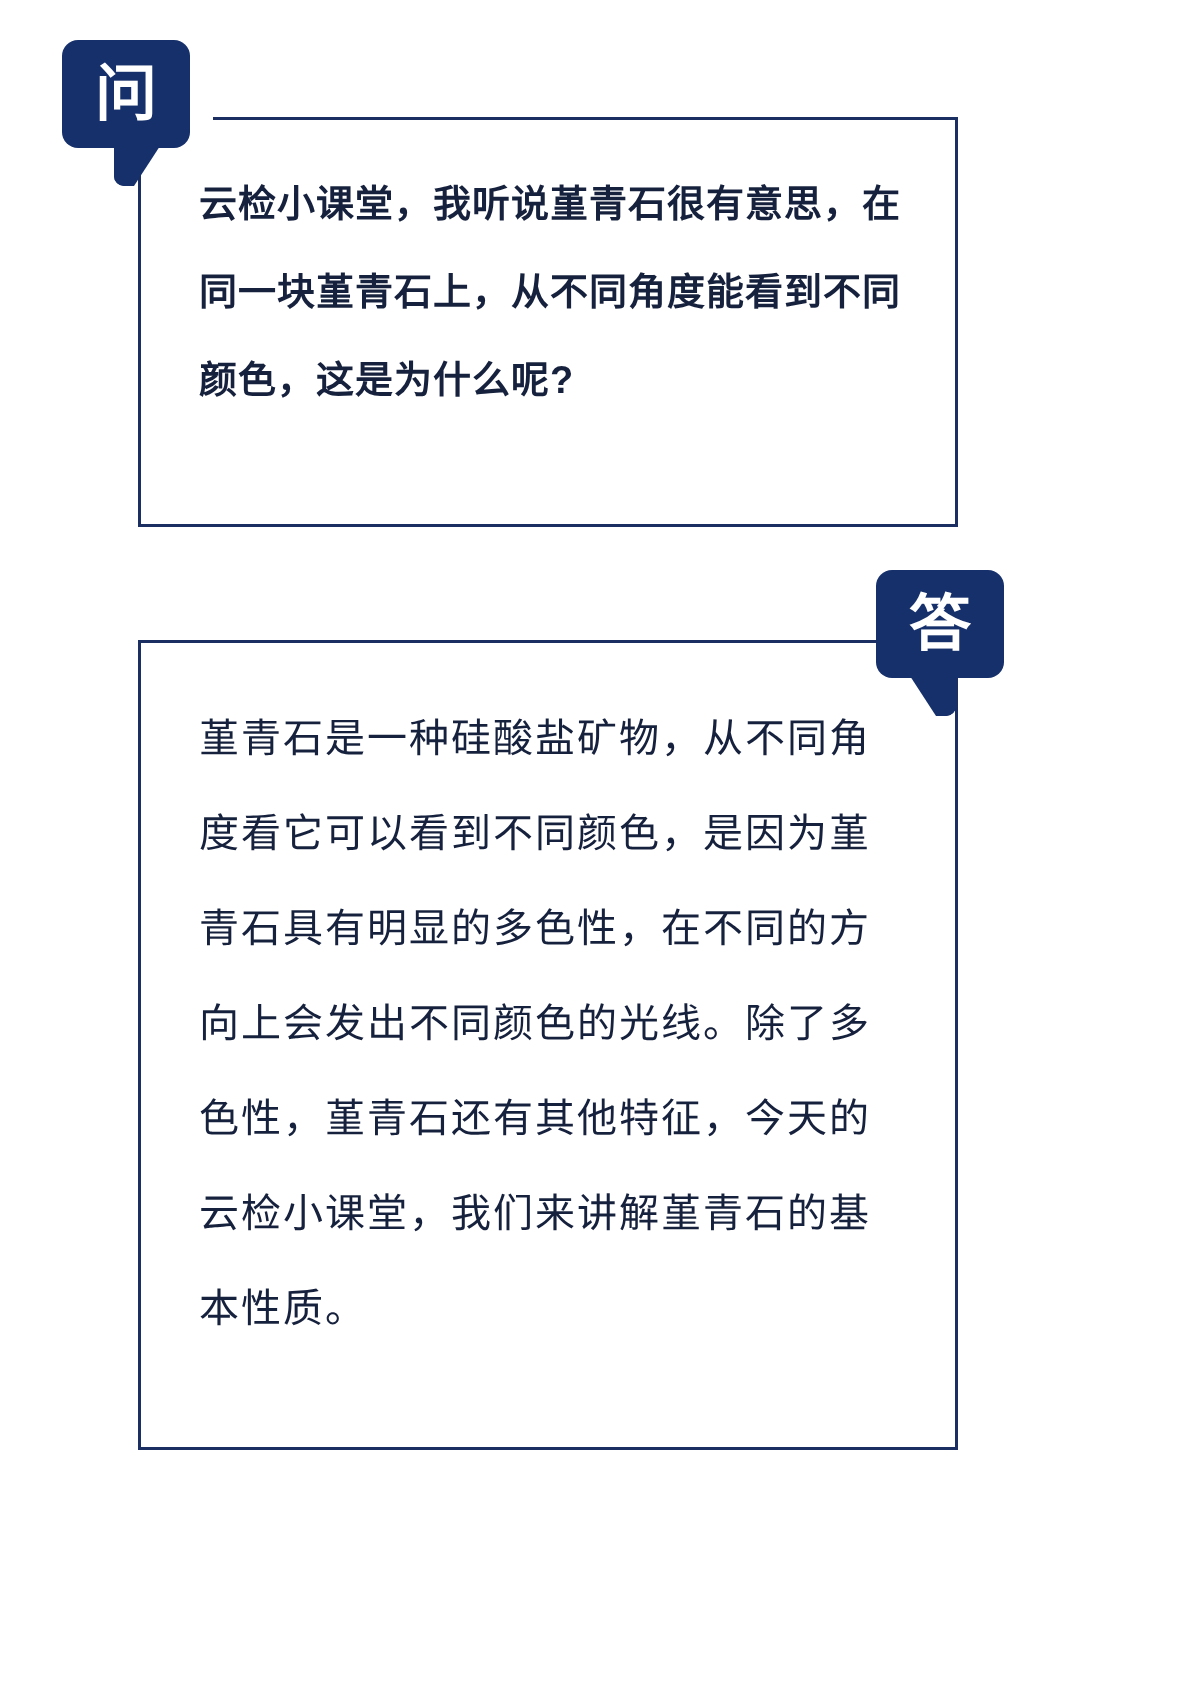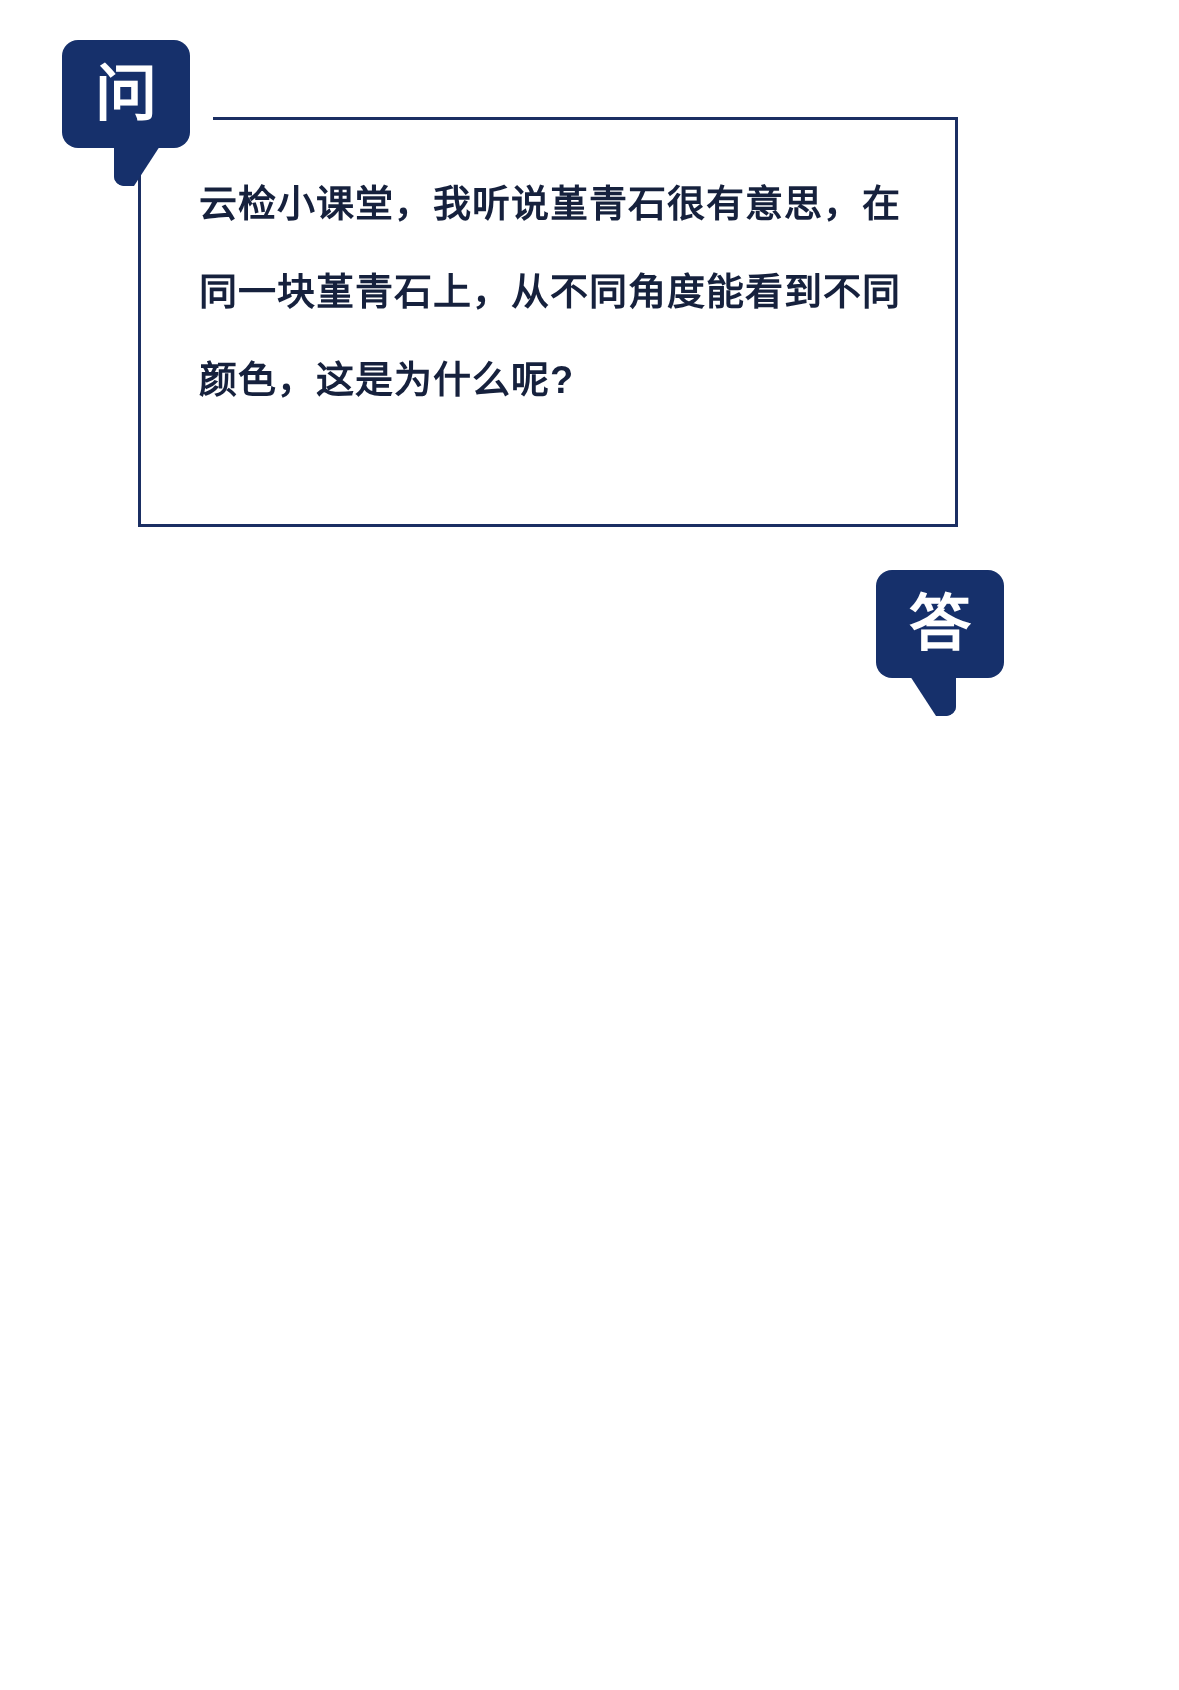--- a/index.html
+++ b/index.html
@@ -143,14 +143,17 @@
   <div class="badge" id="badge-question">问</div>
   <div class="badge-mask" id="mask-question"></div>
 
   <div class="qa-block" id="question-block">
     <div class="qa-text" id="question-text">云检小课堂，我听说堇青石很有意思，在同一块堇青石上，从不同角度能看到不同颜色，这是为什么呢?</div>
   </div>
 
   <div class="badge" id="badge-answer">答</div>
   <div class="badge-mask" id="mask-answer"></div>
 
+  <div class="qa-block" id="answer-block">
+    <div class="qa-text" id="answer-text">堇青石是一种硅酸盐矿物，从不同角度看它可以看到不同颜色，是因为堇青石具有明显的多色性，在不同的方向上会发出不同颜色的光线。除了多色性，堇青石还有其他特征，今天的云检小课堂，我们来讲解堇青石的基本性质。</div>
+  </div>
 
 </div>
 
 </body></html>

